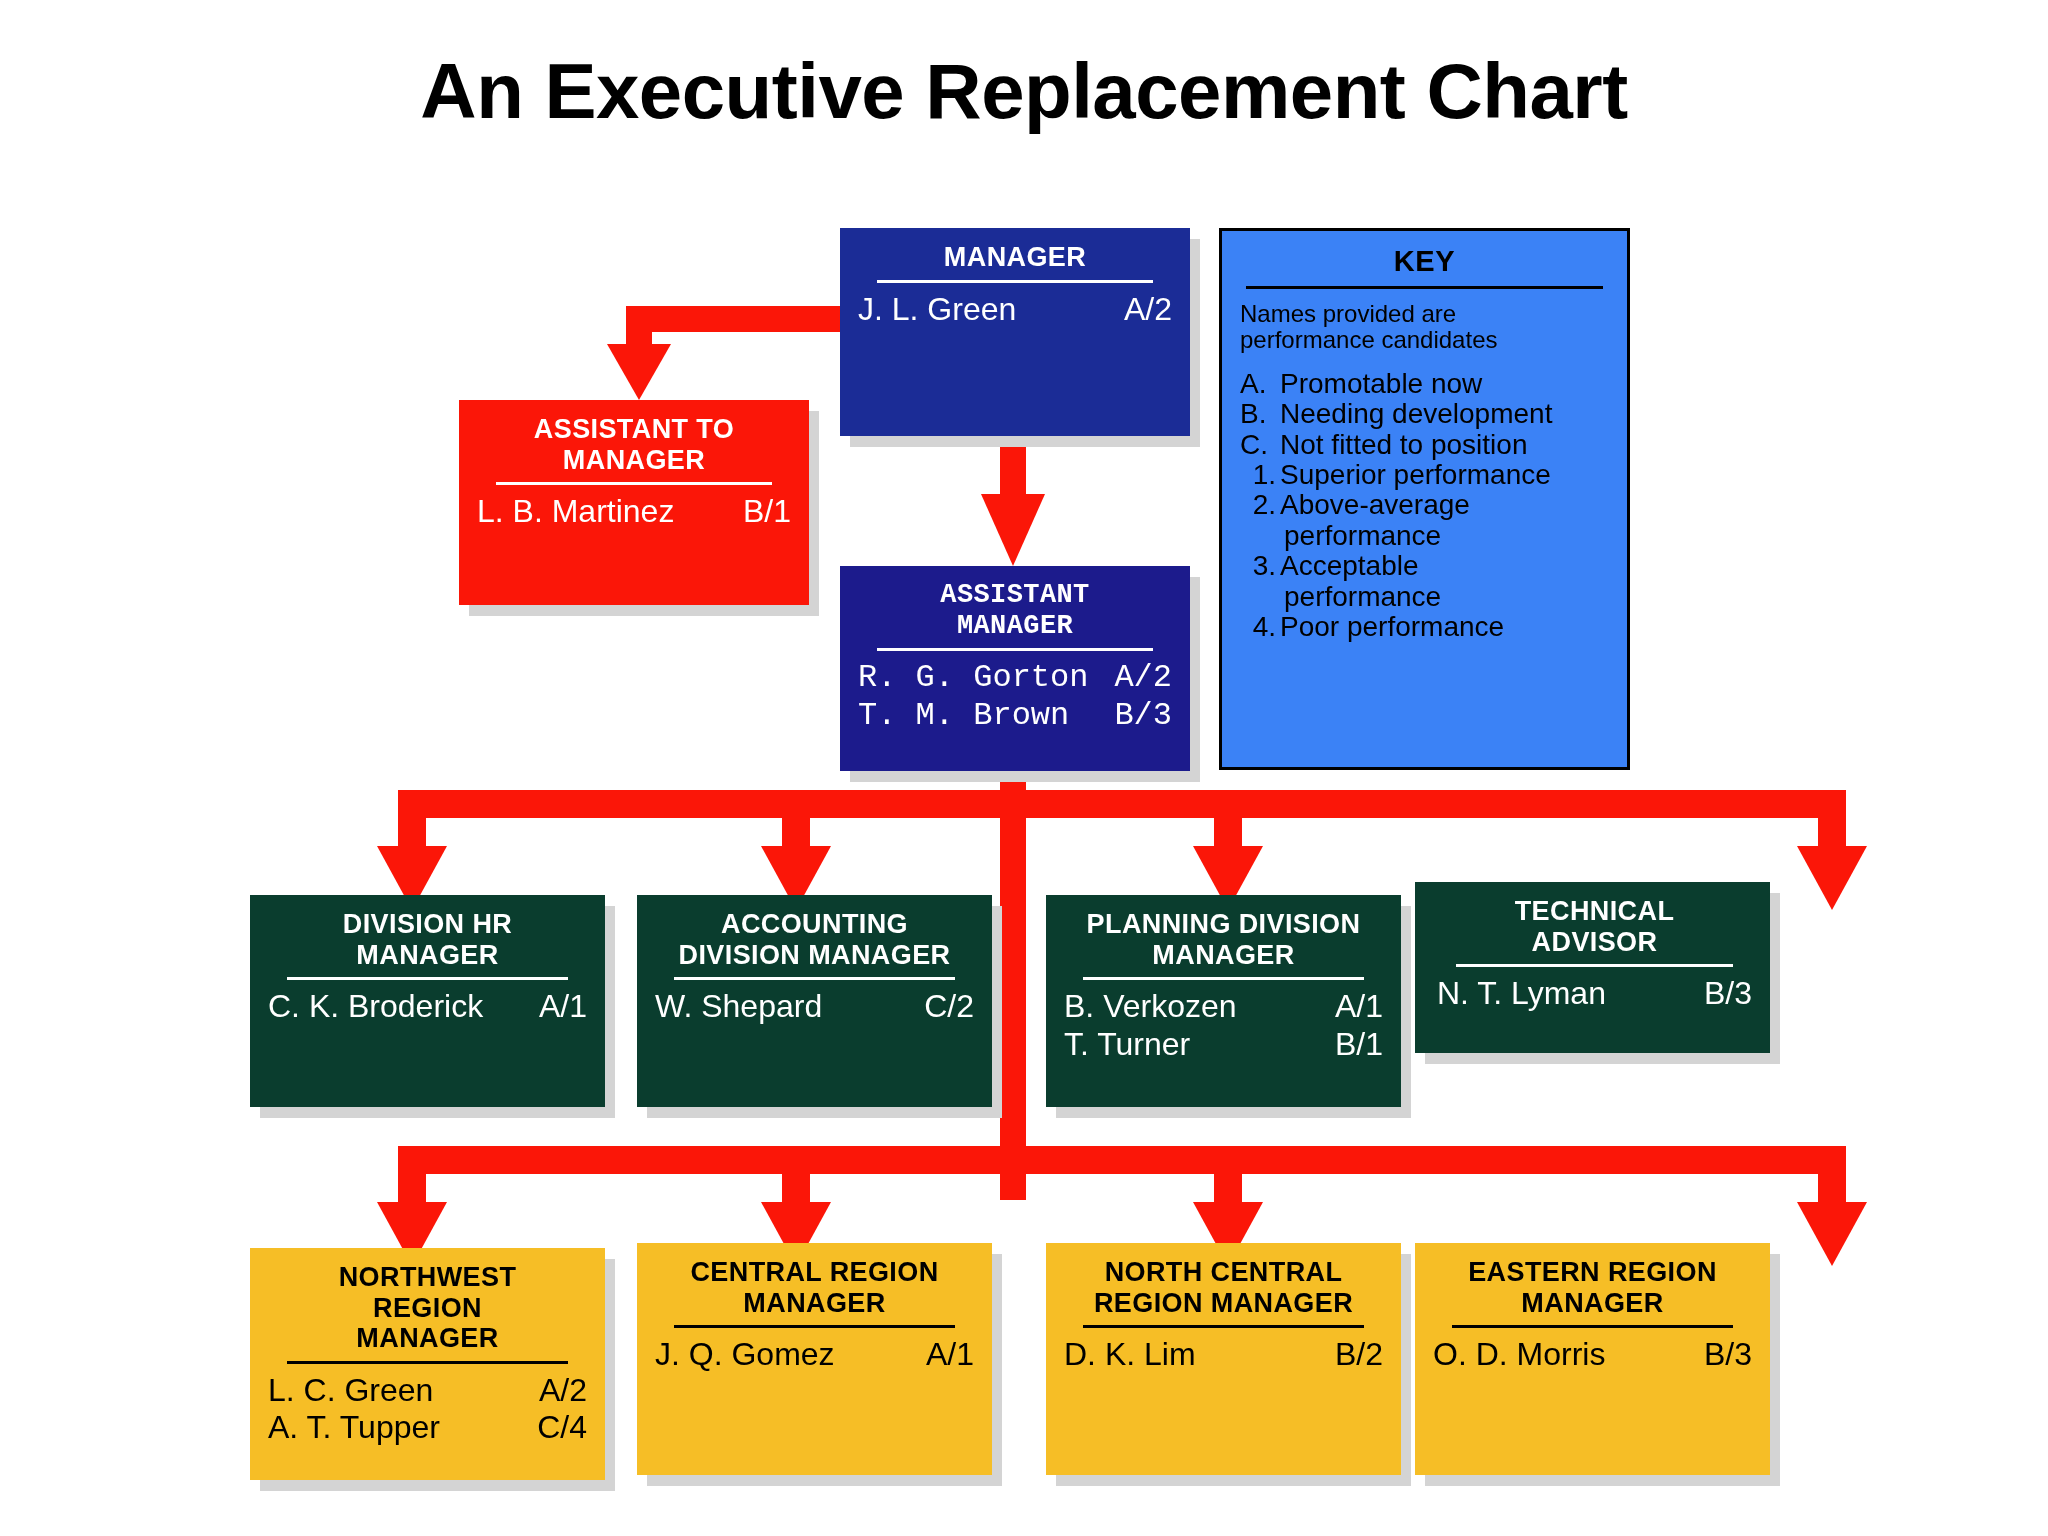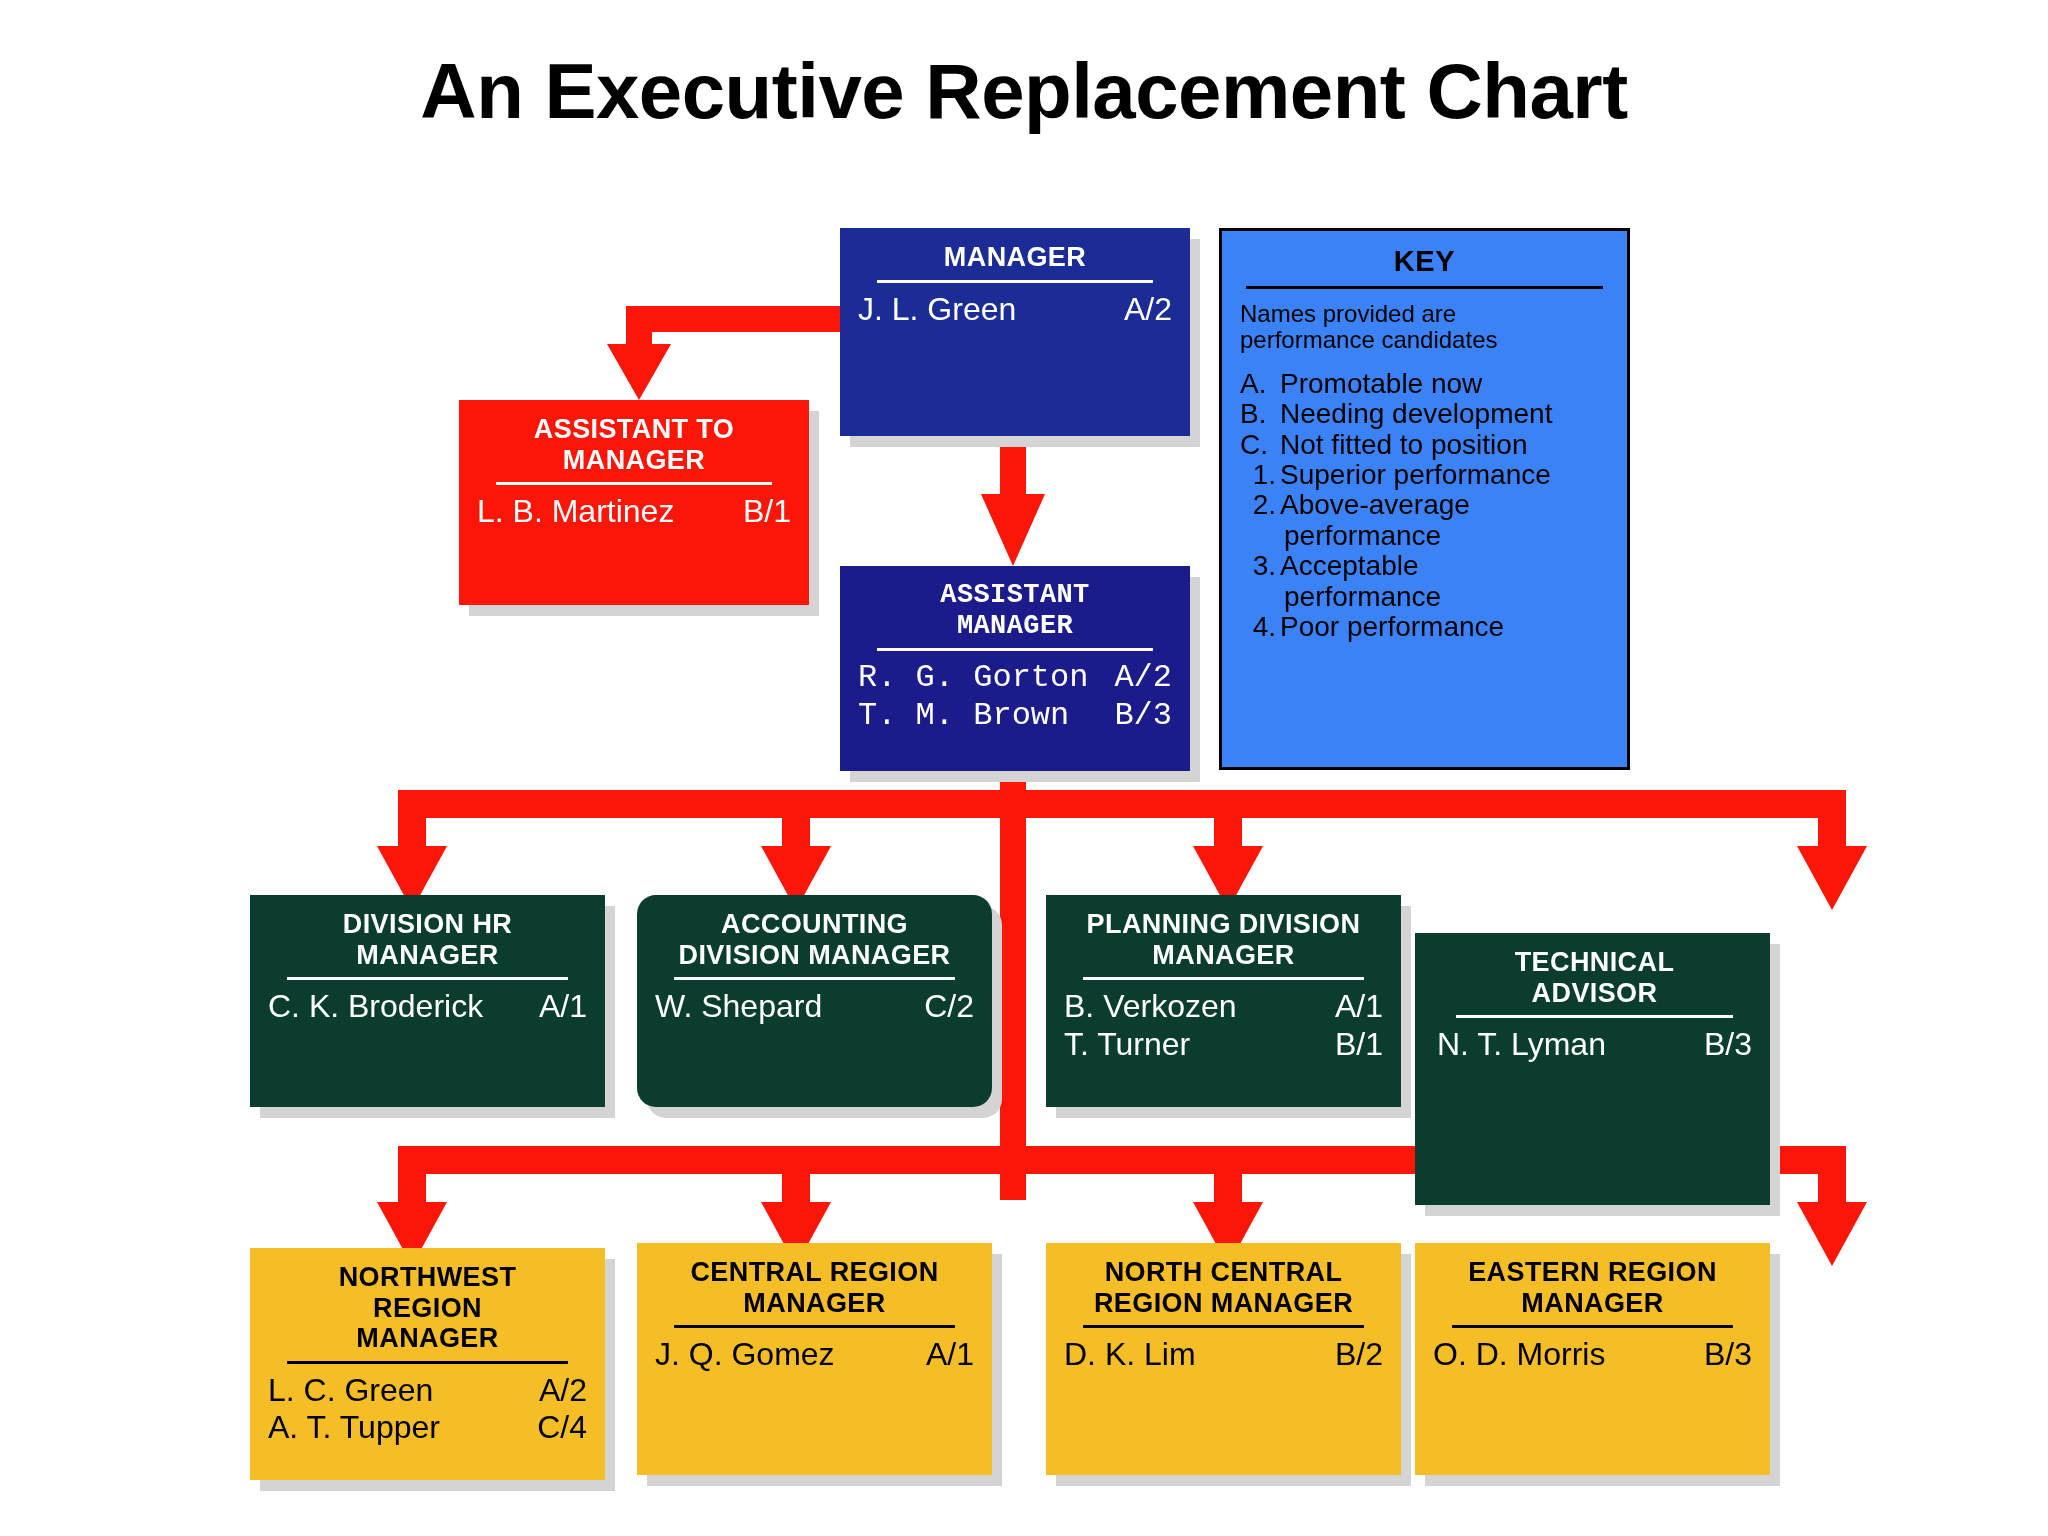--- a/index.html
+++ b/index.html
@@ -259,21 +259,21 @@
   <div class="node c-green" style="left:250px; top:895px; width:355px; height:212px;">
     <div class="node-title">DIVISION HR
 MANAGER</div>
     <div class="node-rule"></div>
     <div class="cand-row">
       <span class="cand-name">C. K. Broderick</span>
       <span class="cand-code">A/1</span>
     </div>
   </div>
 
-  <div class="node c-green" style="left:637px; top:895px; width:355px; height:212px;border-radius:19px;">
+  <div class="node c-green" style="left:637px; top:895px; width:355px; height:212px;">
     <div class="node-title">ACCOUNTING
 DIVISION MANAGER</div>
     <div class="node-rule"></div>
     <div class="cand-row">
       <span class="cand-name">W. Shepard</span>
       <span class="cand-code">C/2</span>
     </div>
   </div>
 
   <div class="node c-green" style="left:1046px; top:895px; width:355px; height:212px;">
@@ -283,21 +283,21 @@
     <div class="cand-row">
       <span class="cand-name">B. Verkozen</span>
       <span class="cand-code">A/1</span>
     </div>
     <div class="cand-row">
       <span class="cand-name">T. Turner</span>
       <span class="cand-code">B/1</span>
     </div>
   </div>
 
-  <div class="node c-green" style="left:1415px; top:933px; width:355px; height:272px;padding-left:22px;">
+  <div class="node c-green" style="left:1415px; top:882px; width:355px; height:171px;padding-left:22px;">
     <div class="node-title">TECHNICAL
 ADVISOR</div>
     <div class="node-rule"></div>
     <div class="cand-row">
       <span class="cand-name">N. T. Lyman</span>
       <span class="cand-code">B/3</span>
     </div>
   </div>
 
   <div class="node c-gold" style="left:250px; top:1248px; width:355px; height:232px;">

